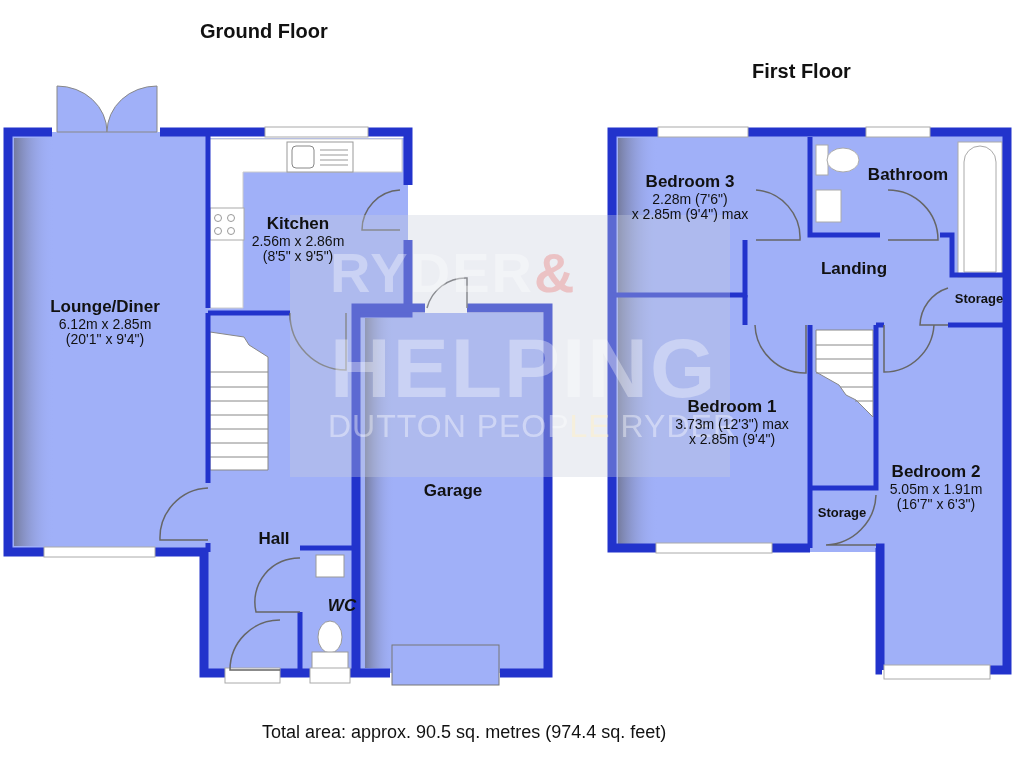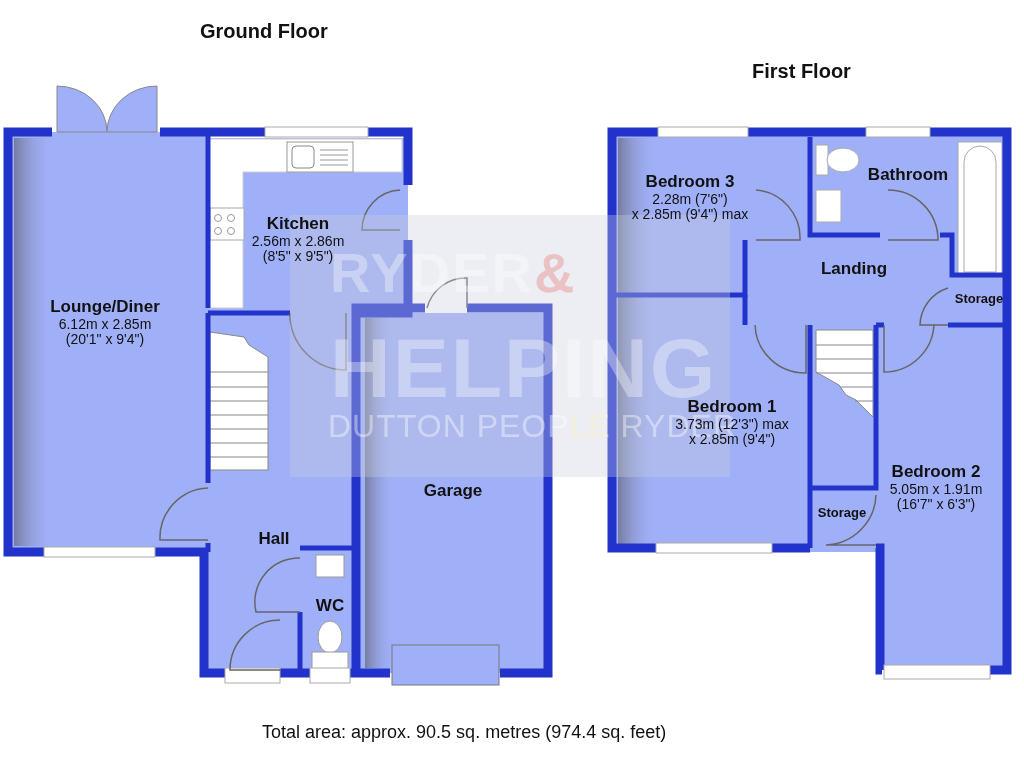--- a/index.html
+++ b/index.html
@@ -202,21 +202,21 @@
   <span class="nm">Kitchen</span>
   <span class="dim">2.56m x 2.86m</span>
   <span class="dim">(8'5" x 9'5")</span>
 </div>
 <div class="room-label" style="left:274px;top:486px;margin-top:44px;">
   <span class="nm">Hall</span>
 </div>
 <div class="room-label" style="left:453px;top:482px;text-align:center;">
   <span class="nm">Garage</span>
 </div>
-<div class="room-label" style="left:330px;top:597px;">
+<div class="room-label" style="left:342px;top:597px;font-style:italic;">
   <span class="nm">WC</span>
 </div>
 
 <div class="room-label" style="left:690px;top:173px;">
   <span class="nm">Bedroom 3</span>
   <span class="dim">2.28m (7'6")</span>
   <span class="dim">x 2.85m (9'4") max</span>
 </div>
 <div class="room-label" style="left:908px;top:166px;">
   <span class="nm">Bathroom</span>

